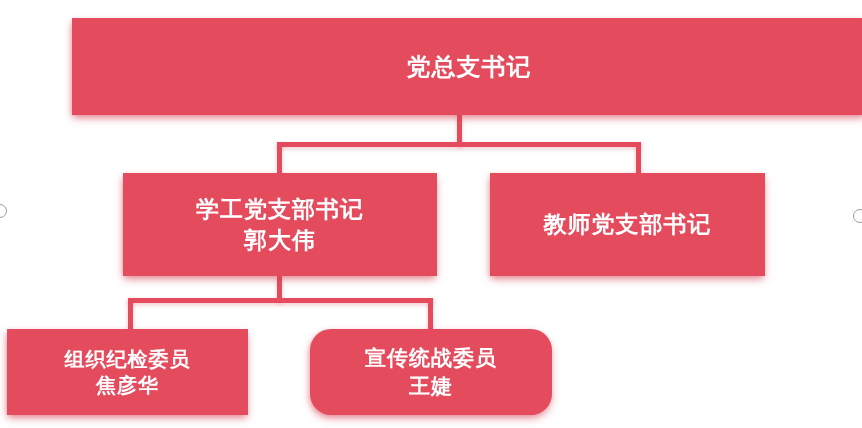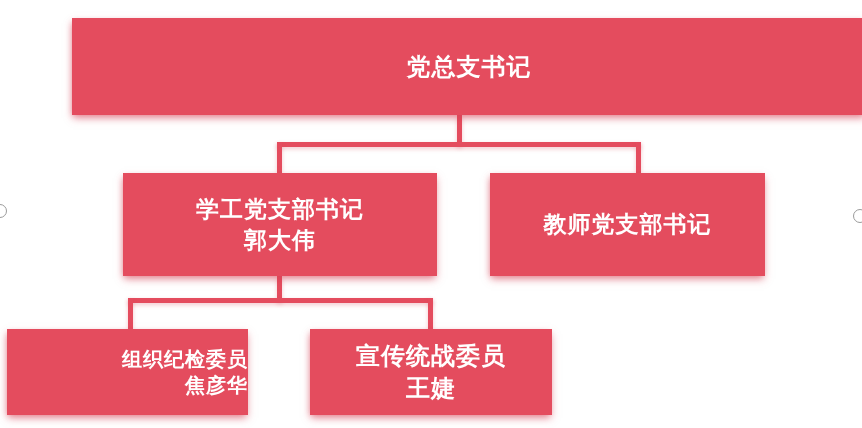--- a/index.html
+++ b/index.html
@@ -26,22 +26,22 @@
     text-align: center;
     font-weight: bold;
     letter-spacing: 1px;
     box-shadow: 0 4px 8px -1px rgba(214, 64, 84, 0.55), -2px 2px 6px -2px rgba(214, 64, 84, 0.35);
   }
   .node .line1, .node .line2 { line-height: 1.32; }
 
   .node-root   { left: 62px;  top: 18px;  width: 794px; height: 97px;  font-size: 24px; margin-left: 10px; }
   .node-l2a    { left: 123px; top: 173px; width: 314px; height: 103px; font-size: 23px; }
   .node-l2b    { left: 490px; top: 173px; width: 275px; height: 103px; font-size: 23px; }
-  .node-l3a    { left: 7px;   top: 329px; width: 241px; height: 86px;  font-size: 20px; align-items: flex-end; }
-  .node-l3b    { left: 310px; top: 329px; width: 242px; height: 86px;  font-size: 24px; }
+  .node-l3a    { left: 7px;   top: 329px; width: 241px; height: 86px;  font-size: 20px; }
+  .node-l3b    { left: 310px; top: 329px; width: 242px; height: 86px;  font-size: 21px; border-radius: 21px; }
 
   .conn {
     position: absolute;
     background: #e44c5e;
     box-shadow: 0 2px 4px rgba(214, 64, 84, 0.28);
   }
   
   .c1-stub  { left: 457px; top: 115px; width: 5px;   height: 31px; }
   .c1-hbar  { left: 277px; top: 142px; width: 364px; height: 5px;  }
   .c1-vleft { left: 277px; top: 142px; width: 5px;   height: 31px; }

